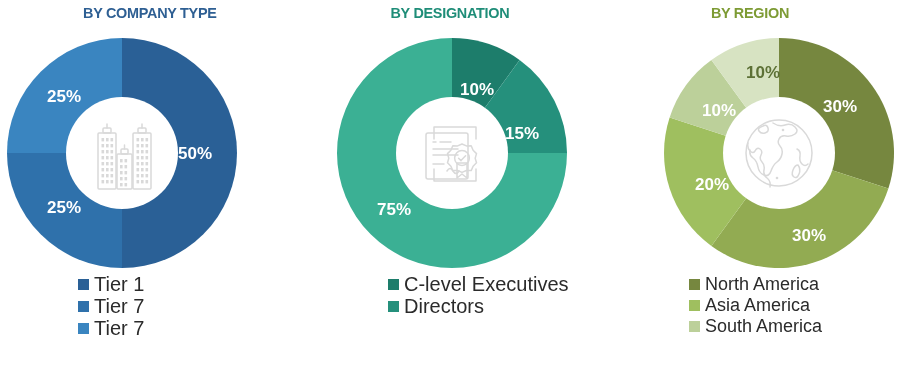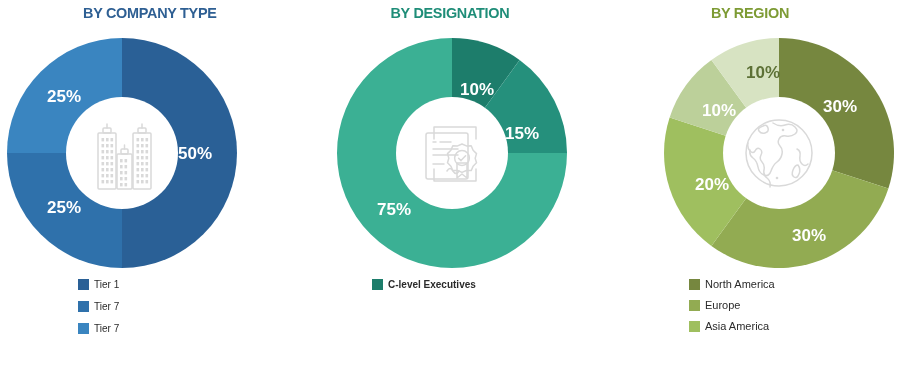--- a/index.html
+++ b/index.html
@@ -71,44 +71,44 @@
 
   
   .legend {
     position: absolute;
     top: 274px;
     display: flex;
     flex-direction: column;
     gap: 1px;
   }
   #panel-company .legend { left: 78px; }
-  #panel-designation .legend { left: 72px; font-weight: bold; }
+  #panel-designation .legend { left: 88px; }
   #panel-region .legend { left: 89px; }
 
   .legend-item {
     display: flex;
     flex-direction: row;
     align-items: center;
     height: 21px;
     white-space: nowrap;
   }
   .legend-swatch {
     width: 11px; height: 11px;
     flex: 0 0 11px;
     margin-right: 5px;
     display: inline-block;
   }
   .legend-label {
     font-family: "Liberation Sans", sans-serif;
-    font-size: 10px;
+    font-size: 20px;
     color: #2b2b2b;
     line-height: 17px;
   }
   #panel-region .legend-item { height: 20px; }
-  #panel-region .legend-label { font-size: 11px; }
+  #panel-region .legend-label { font-size: 18px; }
 </style>
 </head>
 <body>
 
 <div id="infographic">
 
   <section class="panel" id="panel-company">
     <h2 class="panel-title">BY COMPANY TYPE</h2>
 
     <div class="donut-wrap">
@@ -258,20 +258,24 @@
         <text class="slice-label" x="186" y="102" text-anchor="middle">15%</text>
         <text class="slice-label" x="58" y="178" text-anchor="middle">75%</text>
       </svg>
     </div>
 
     <div class="legend">
       <div class="legend-item">
         <span class="legend-swatch" style="background:#1d7d6b"></span>
         <span class="legend-label">C-level Executives</span>
       </div>
+      <div class="legend-item">
+        <span class="legend-swatch" style="background:#25907c"></span>
+        <span class="legend-label">Directors</span>
+      </div>
     </div>
   </section>
 
   <section class="panel" id="panel-region">
     <h2 class="panel-title">BY REGION</h2>
 
     <div class="donut-wrap">
       <svg class="donut-svg" viewBox="0 0 232 232">
 
         <path d="M 116 116 L 116 1 A 115 115 0 0 1 225.37 151.53 Z" fill="#76873f"></path>
@@ -304,23 +308,23 @@
         <text class="slice-label dark" x="100" y="41" text-anchor="middle">10%</text>
       </svg>
     </div>
 
     <div class="legend">
       <div class="legend-item">
         <span class="legend-swatch" style="background:#76873f"></span>
         <span class="legend-label">North America</span>
       </div>
       <div class="legend-item">
-        <span class="legend-swatch" style="background:#92ab52"></span>
-        <span class="legend-label">Europe</span>
-      </div>
-      <div class="legend-item">
         <span class="legend-swatch" style="background:#9fbf5f"></span>
         <span class="legend-label">Asia America</span>
       </div>
+      <div class="legend-item">
+        <span class="legend-swatch" style="background:#bcd09a"></span>
+        <span class="legend-label">South America</span>
+      </div>
     </div>
   </section>
 
 </div>
 
 </body></html>

